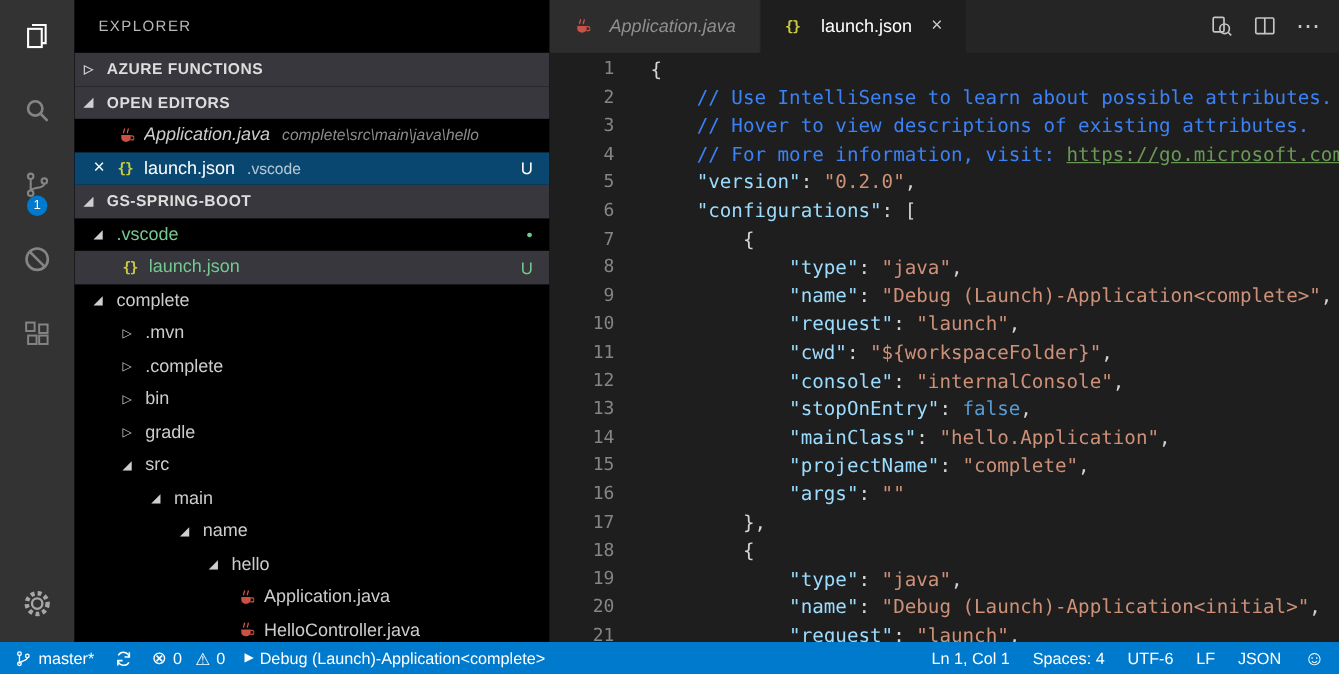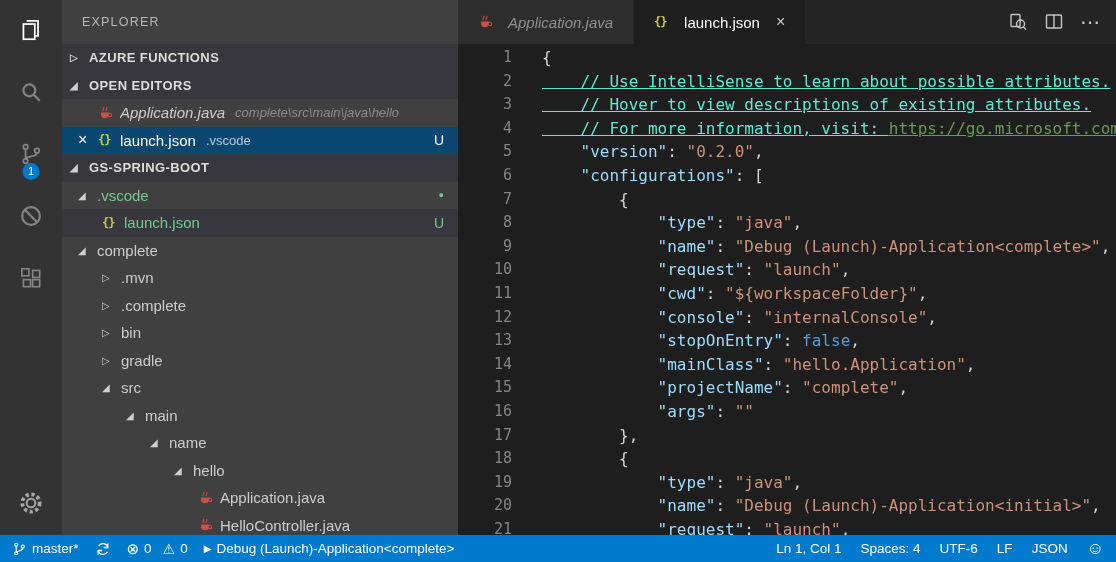--- a/index.html
+++ b/index.html
@@ -9,21 +9,21 @@
   .app { display: grid; grid-template-columns: 62px 396px 658px; grid-template-rows: 535px 27px; width: 1116px; height: 562px; }
 
   
   .activity-bar { grid-column: 1; grid-row: 1; background: #333333; display: flex; flex-direction: column; align-items: center; padding-top: 8px; }
   .ab-icon { position: relative; width: 48px; height: 44px; margin-bottom: 18px; display: flex; align-items: center; justify-content: center; color: #858585; cursor: pointer; }
   .ab-icon.active { color: #ffffff; }
   .ab-icon.gear { margin-top: auto; margin-bottom: 10px; color: #a7a7a7; }
   .ab-badge { position: absolute; bottom: -4px; left: 50%; transform: translateX(-50%); background: #007acc; color: #ffffff; width: 17px; height: 17px; border-radius: 50%; font-size: 11px; line-height: 17px; text-align: center; }
 
   
-  .sidebar { grid-column: 2; grid-row: 1; background: #404040; overflow: hidden; }
+  .sidebar { grid-column: 2; grid-row: 1; background: #000000; overflow: hidden; }
   .sidebar-title { height: 44px; line-height: 44px; padding-left: 20px; font-size: 12.5px; letter-spacing: 1.2px; color: #b8b8b8; }
   .section-header { height: 27.5px; background: #37373d; display: flex; align-items: center; padding-left: 8px; font-size: 13px; font-weight: bold; color: #dddddd; letter-spacing: 0.4px; cursor: pointer; }
   .chev { width: 19px; flex: none; font-size: 10px; color: #cfcfcf; }
   .tree-row { height: 27.5px; display: flex; align-items: center; font-size: 15px; color: #cccccc; padding-right: 14px; cursor: pointer; white-space: nowrap; }
   .tree-row.sel-active { background: #094771; color: #ffffff; }
   .tree-row.sel-inactive { background: #37373d; }
   .tree-row.italic .row-label, .tree-row.italic .row-desc { font-style: italic; }
   .tree-row.git-green .row-label { color: #73c991; }
   .tree-row.sel-active .row-label { color: #ffffff; }
   .close-slot { width: 20px; flex: none; font-size: 16px; color: #ffffff; line-height: 1; }
@@ -49,21 +49,21 @@
   .ea-icon { cursor: pointer; display: flex; align-items: center; }
   .ea-icon.more { font-size: 20px; line-height: 1; }
 
   .code { position: absolute; top: 44px; left: 0; right: 0; bottom: 0; padding-top: 2px; font-family: "DejaVu Sans Mono", monospace; font-size: 16px; line-height: 23.6px; overflow: hidden; }
   .code-line { display: flex; height: 23.6px; }
   .ln { width: 54px; flex: none; text-align: right; color: #858585; font-size: 15px; }
   .lc { padding-left: 30px; flex: none; white-space: pre; }
   .tok-p { color: #d4d4d4; }
   .tok-k { color: #9cdcfe; }
   .tok-s { color: #ce9178; }
-  .tok-c { color: #5eead4; text-decoration: underline; }
+  .tok-c { color: #3b82f6; }
   .tok-b { color: #569cd6; }
   .tok-u { color: #6a9955; text-decoration: underline; }
 
   .add-config { position: absolute; right: 34px; bottom: 28px; height: 38px; padding: 0 20px; background: #1177bb; color: #ffffff; border: none; border-radius: 2px; font-family: "Liberation Sans", sans-serif; font-size: 15px; font-weight: 600; cursor: pointer; }
 
   
   .status-bar { grid-column: 1 / 4; grid-row: 2; background: #007acc; color: #ffffff; display: flex; align-items: center; font-size: 13.5px; padding: 0 12px; gap: 32px; }
   .sb-left { display: flex; align-items: center; }
   .sb-left .sb-item { margin-right: 16px; }
   .sb-right { margin-left: auto; display: flex; align-items: center; }

